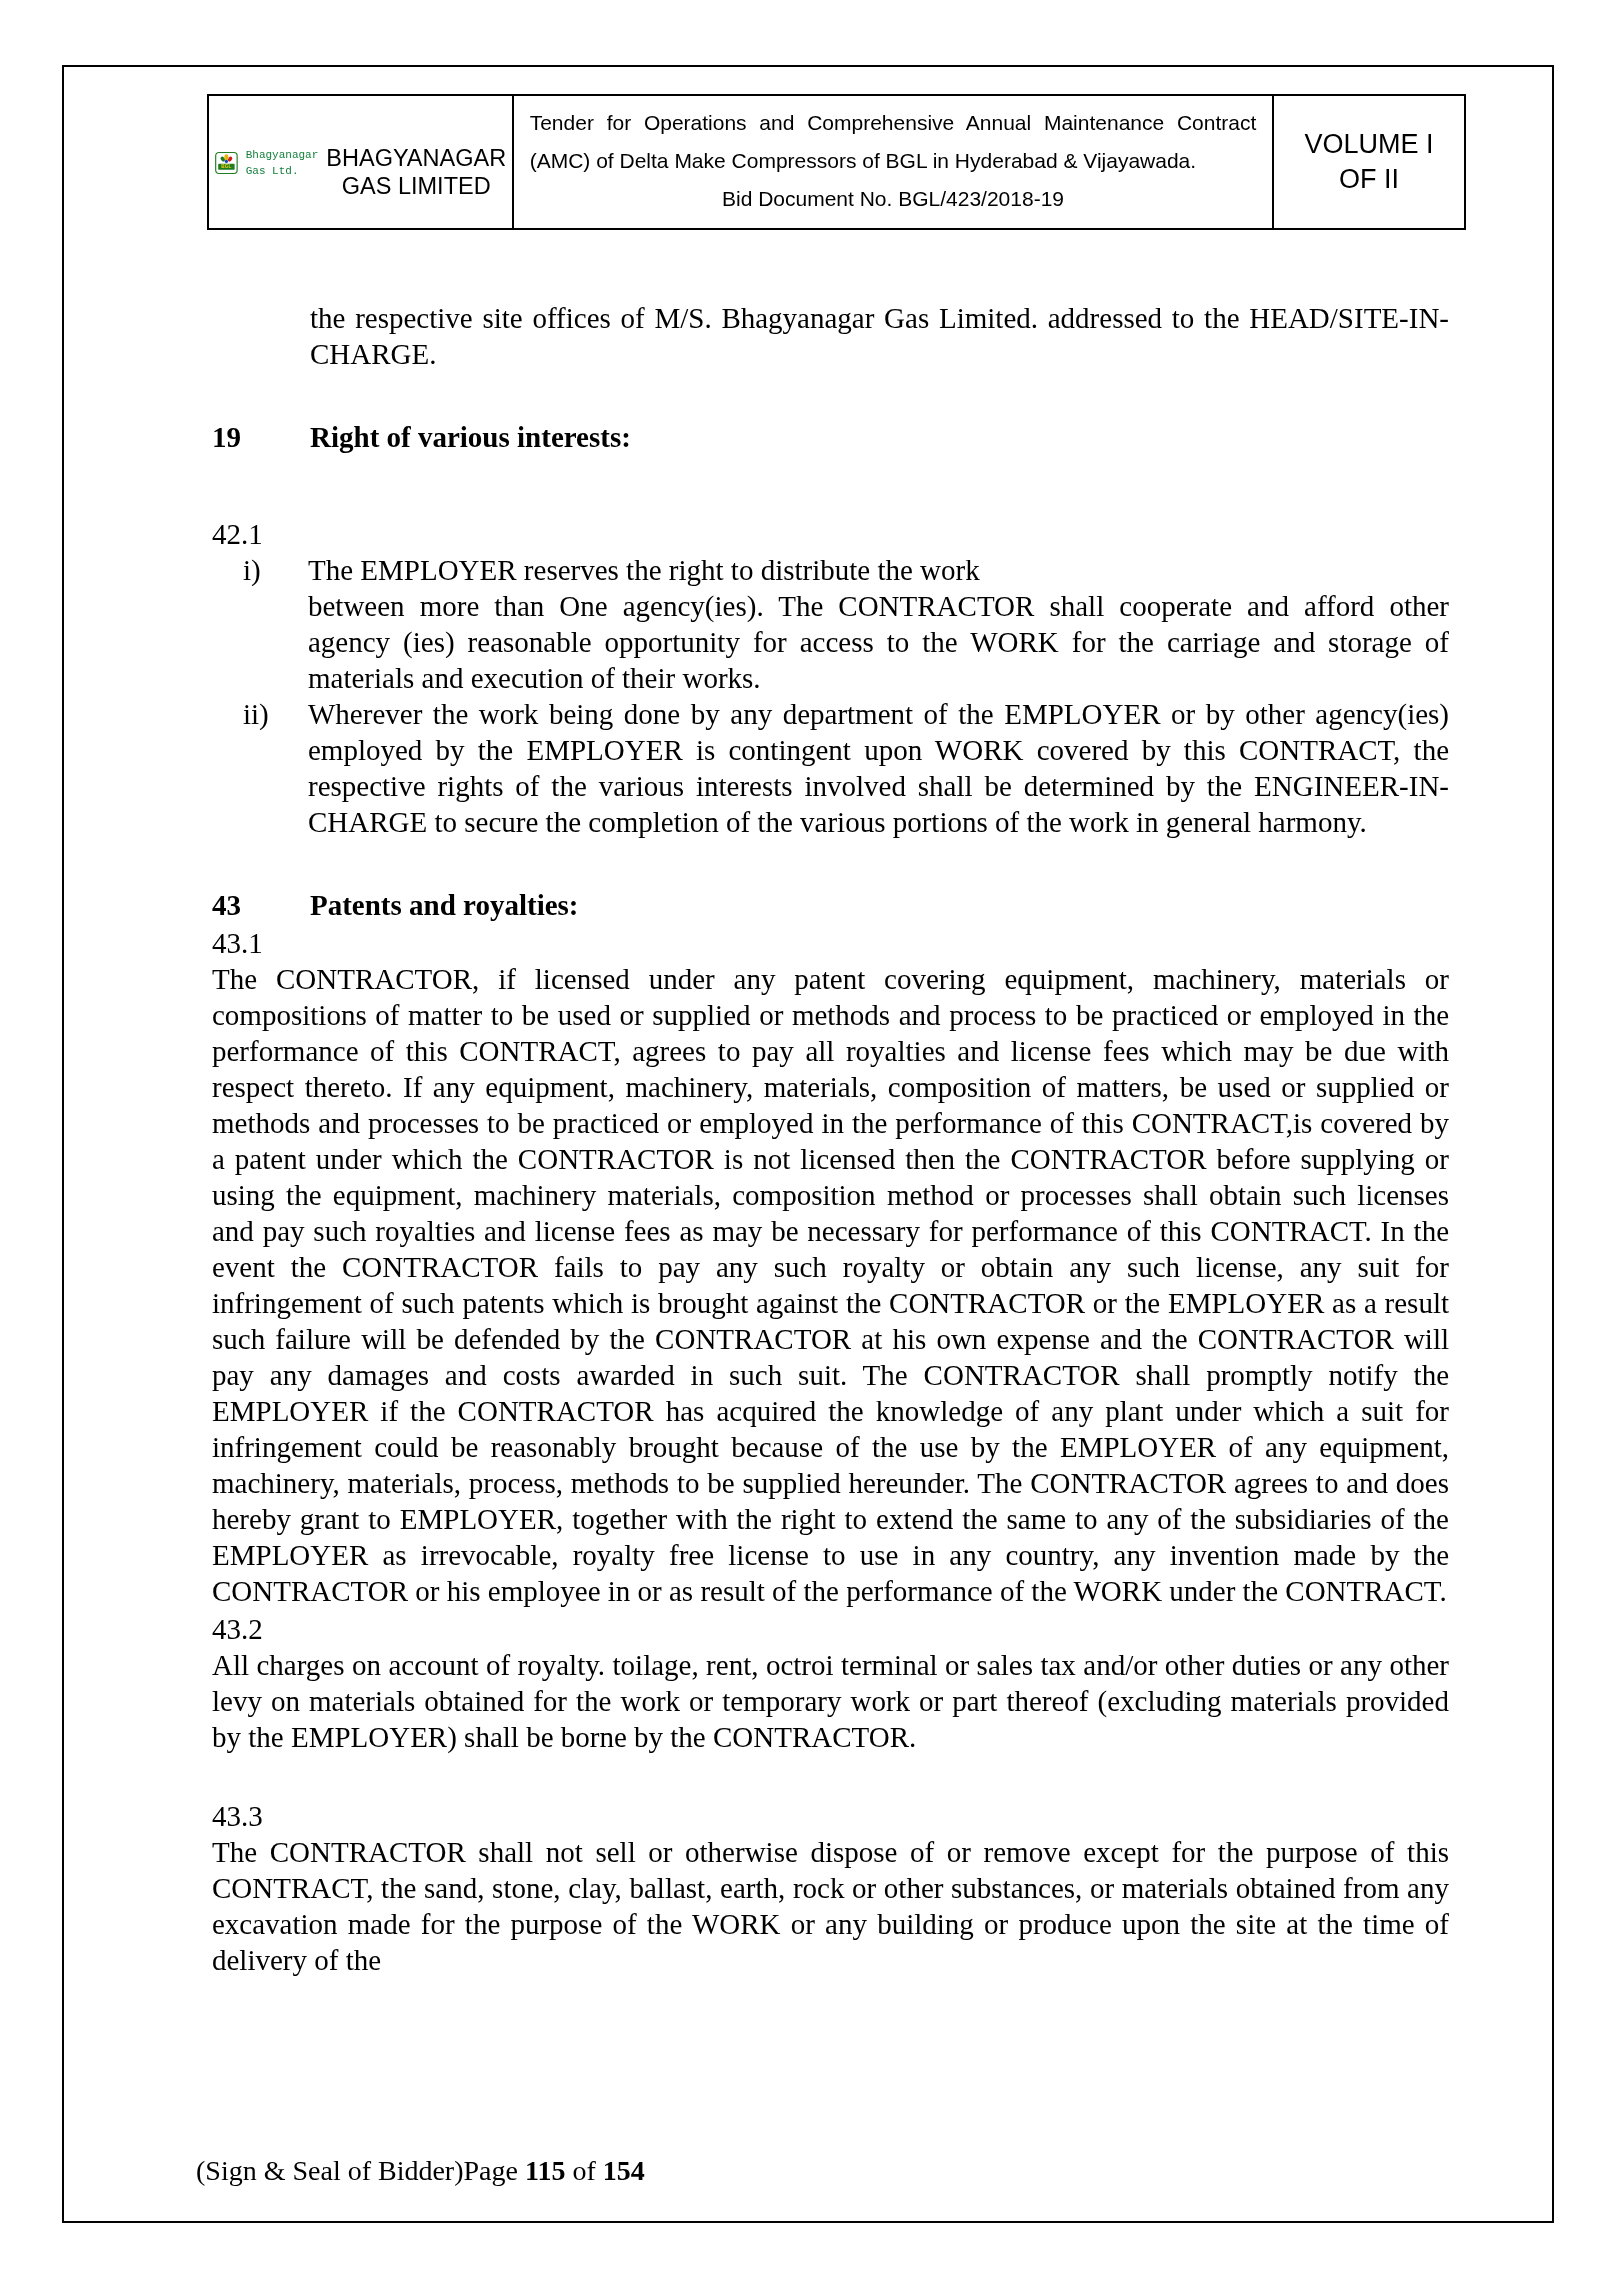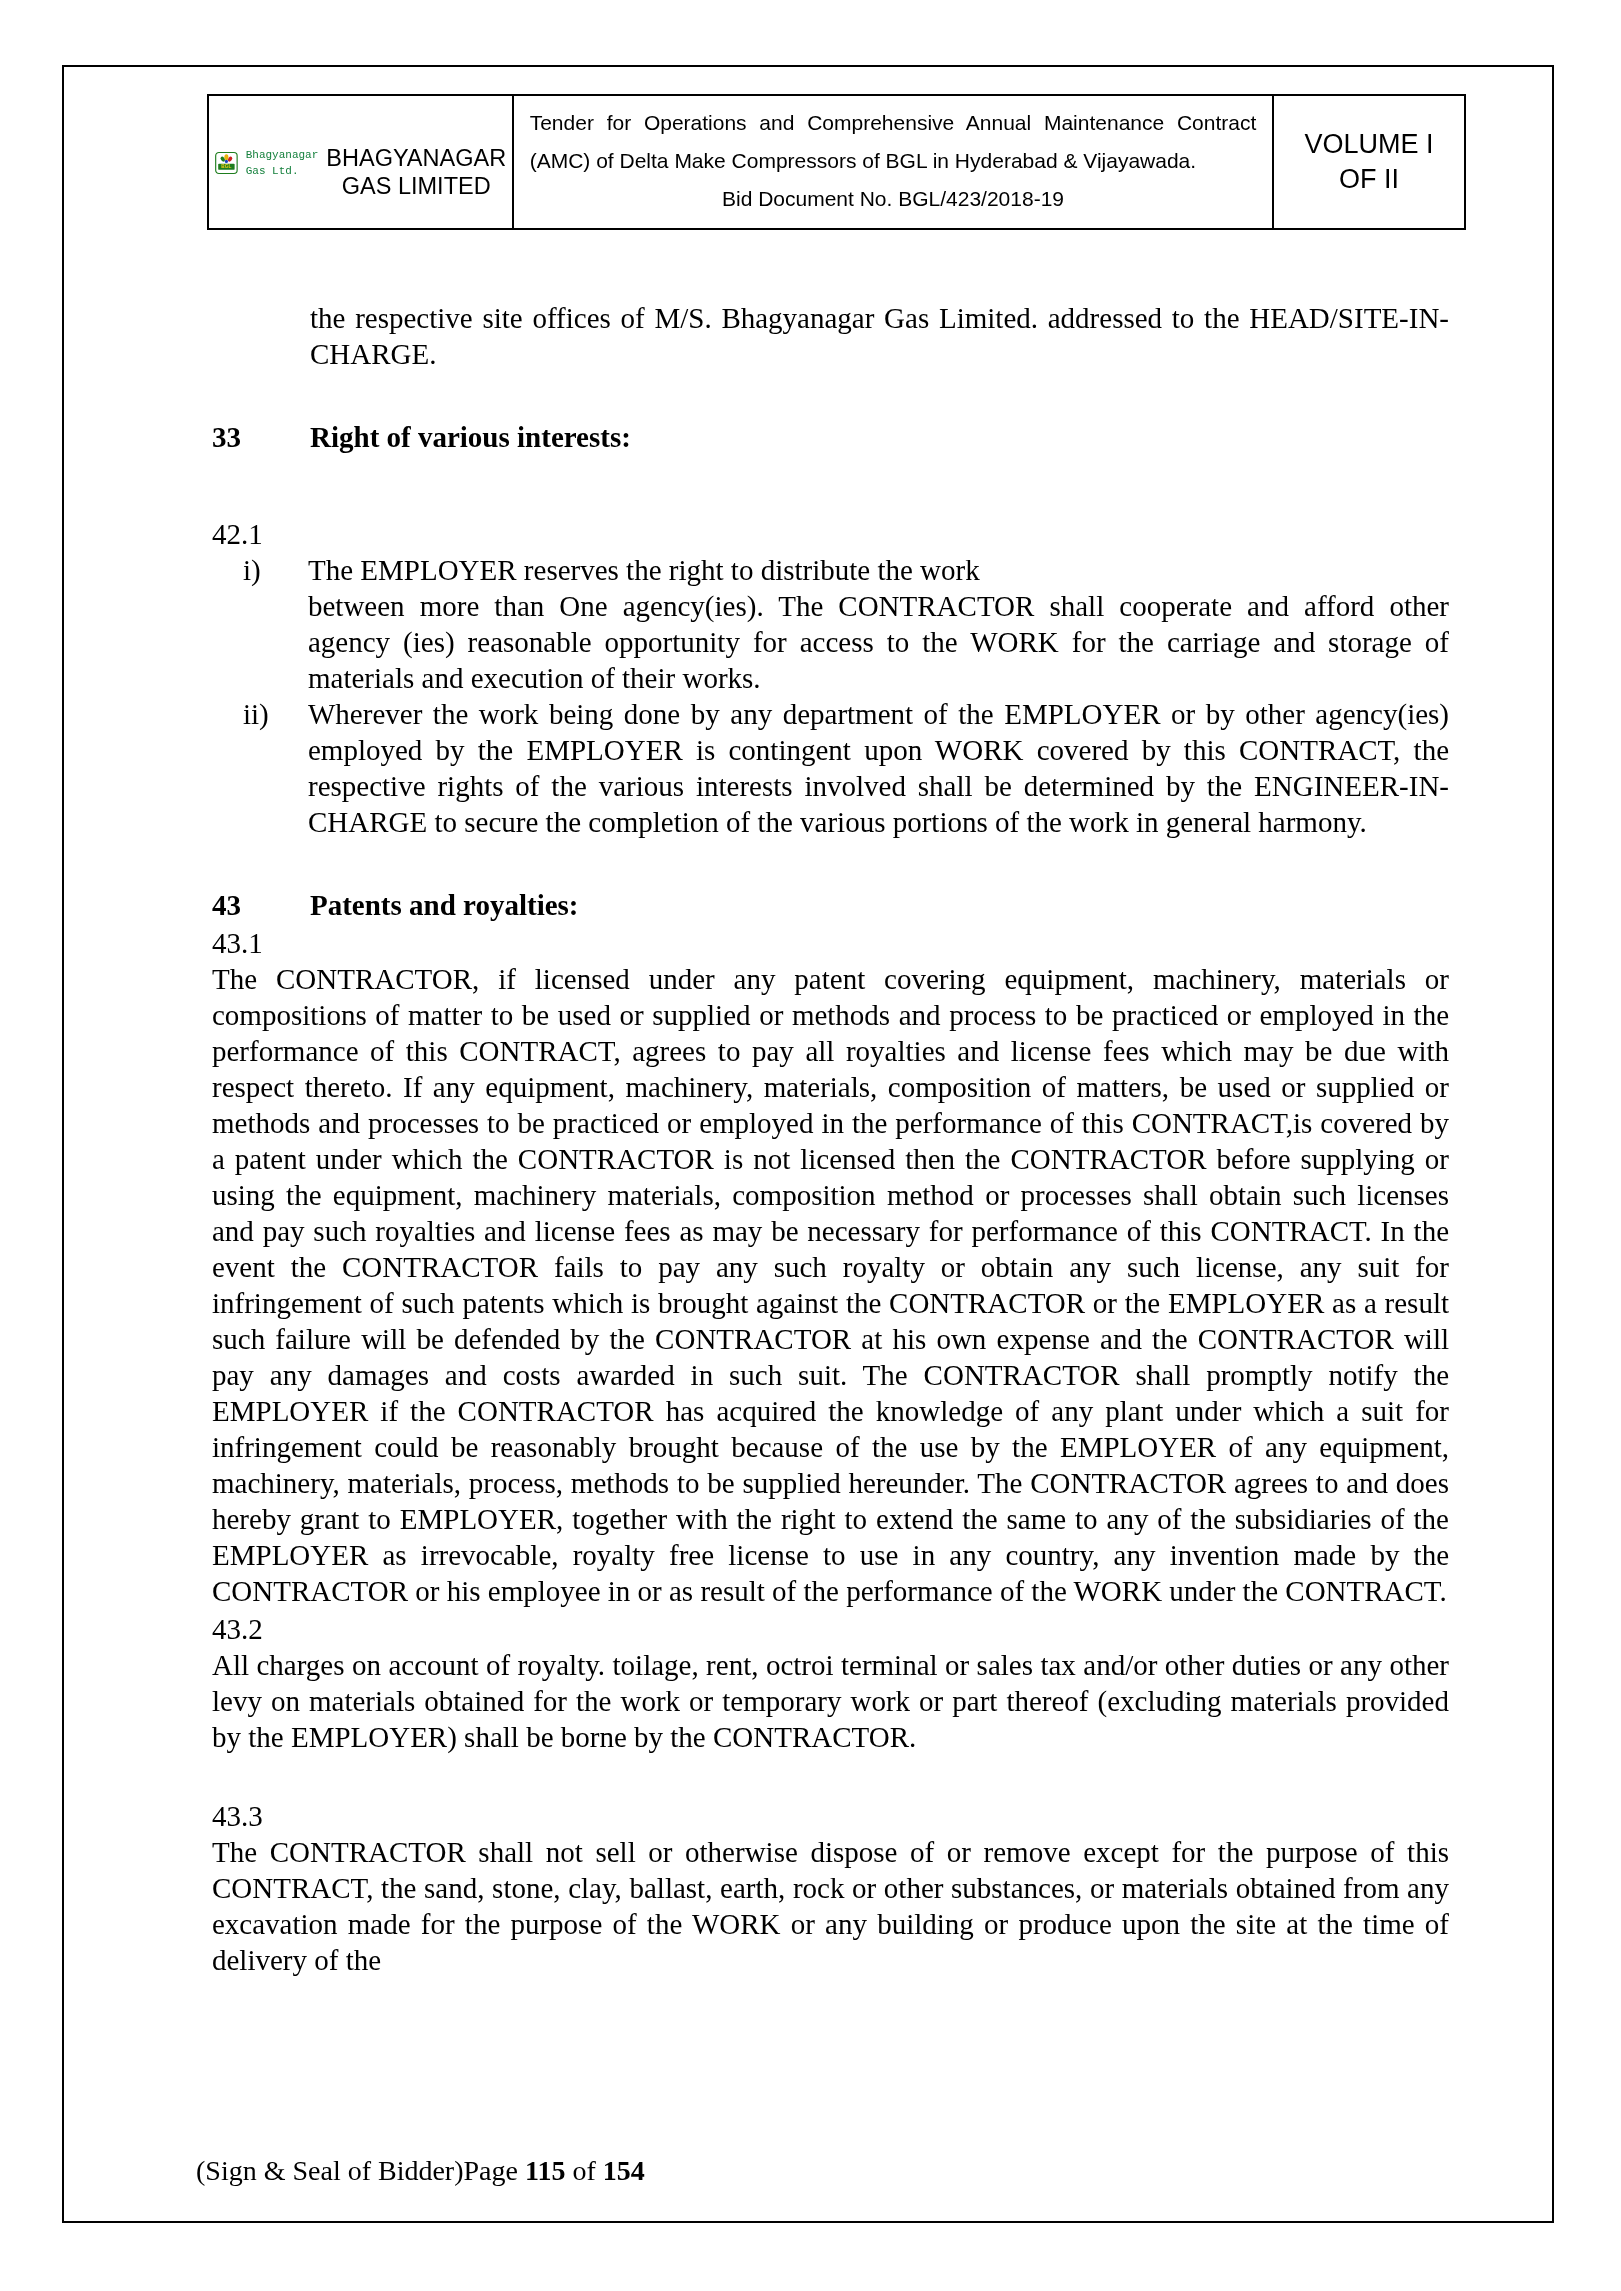--- a/index.html
+++ b/index.html
@@ -151,21 +151,21 @@
       <div>OF II</div>
     </div>
 
   </div>
 
   <div class="content">
 
     <p class="intro">the respective site offices of M/S. Bhagyanagar Gas Limited. addressed to the HEAD/SITE-IN-CHARGE.</p>
 
     <div class="row heading-row">
-      <div class="num bold">33</div>
+      <div class="num bold">19</div>
       <div class="content-col bold">Right of various interests:</div>
     </div>
 
     <div class="row block-row">
       <div class="num">42.1</div>
       <div class="content-col">
         <div class="li">
           <div class="marker">i)</div>
           <div class="litext prewrap">The EMPLOYER reserves the right to distribute the work
 between more than One agency(ies). The CONTRACTOR shall cooperate and afford other agency (ies) reasonable opportunity for access to the WORK for the carriage and storage of materials and execution of their works.</div>

